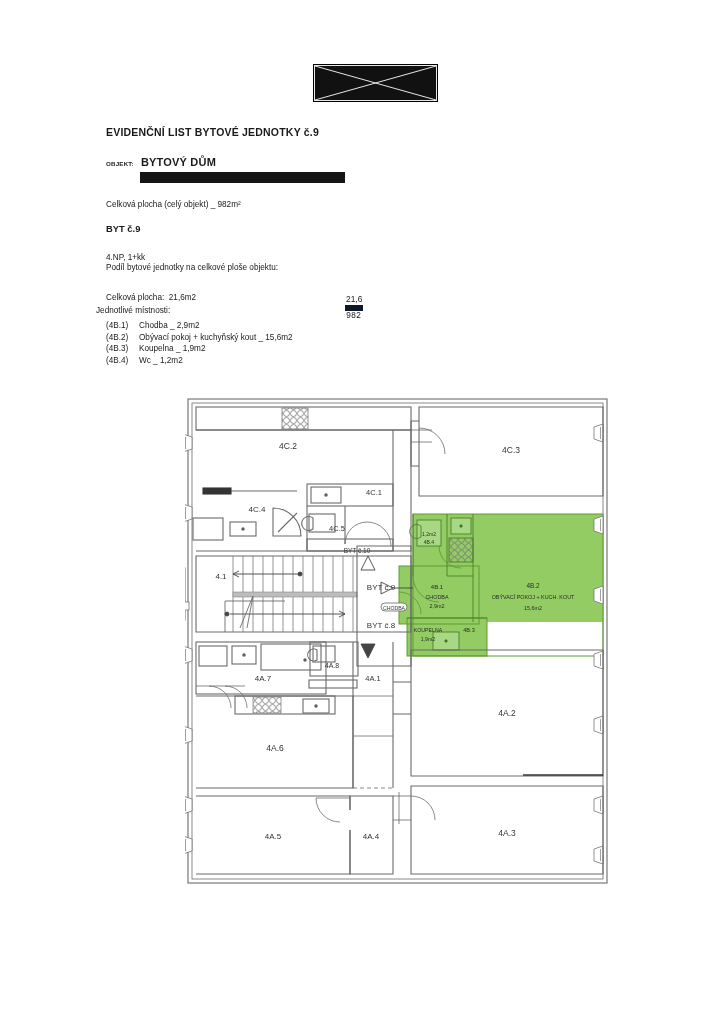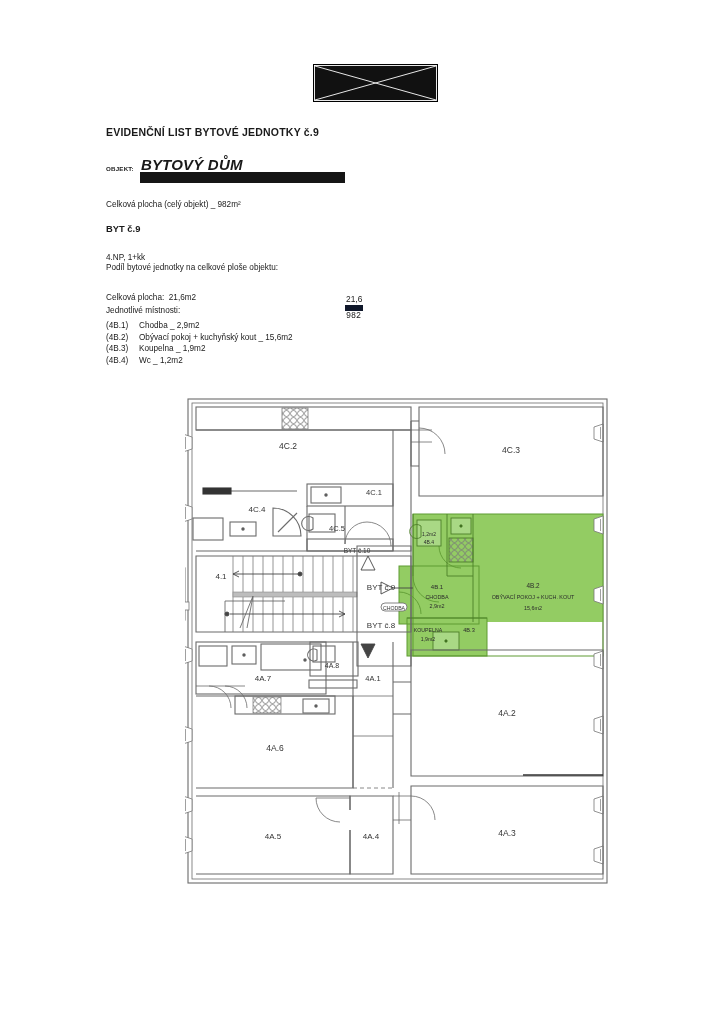--- a/index.html
+++ b/index.html
@@ -23,40 +23,40 @@
 
   .doc-title{
     position:absolute;left:106px;top:126px;
     font-size:10.5px;font-weight:bold;letter-spacing:.2px;text-align:center;
   }
   .objekt-row{
     position:absolute;left:106px;top:156px;
     display:flex;align-items:flex-end;gap:7px;
   }
   .objekt-label{font-size:6.2px;font-weight:bold;letter-spacing:.2px;padding-bottom:1.5px;}
-  .objekt-value{font-size:15px;font-weight:bold;letter-spacing:.2px;font-style:italic;}
+  .objekt-value{font-size:11px;font-weight:bold;letter-spacing:.2px;}
   .redaction{
     position:absolute;left:140px;top:172px;width:205px;height:11px;
     background:#151515;
   }
 
   
   .tx{position:absolute;font-size:8.2px;line-height:1.05;white-space:pre;}
   .t-area    {left:106px;top:201px;}
   .t-byt     {left:106px;top:224px;font-weight:bold;font-size:9.4px;}
   .t-np      {left:106px;top:254px;}
   .t-podil   {left:106px;top:264px;}
   .frac{
     position:absolute;left:345px;top:262px;
     font-size:8.4px;line-height:1.35;text-align:left;
   }
   .frac .num{border-bottom:6px solid #0f172a;display:inline-block;padding:0 1px;margin-top:32px;}
   .frac .den{display:block;padding:0 1px;font-family:Liberation Mono, monospace;}
   .t-celk    {left:106px;top:294px;}
-  .t-jedn    {left:106px;top:307px;}
+  .t-jedn    {left:96px;top:307px;}
   .rooms{position:absolute;left:106px;top:320px;font-size:8.2px;line-height:11.6px;}
   .rooms .r{display:flex;}
   .rooms .code{width:33px;flex:none;}
 
   
   .plan{
     position:absolute;left:185px;top:396px;width:425px;height:490px;
   }
   .plan svg{display:block;}
 </style>

